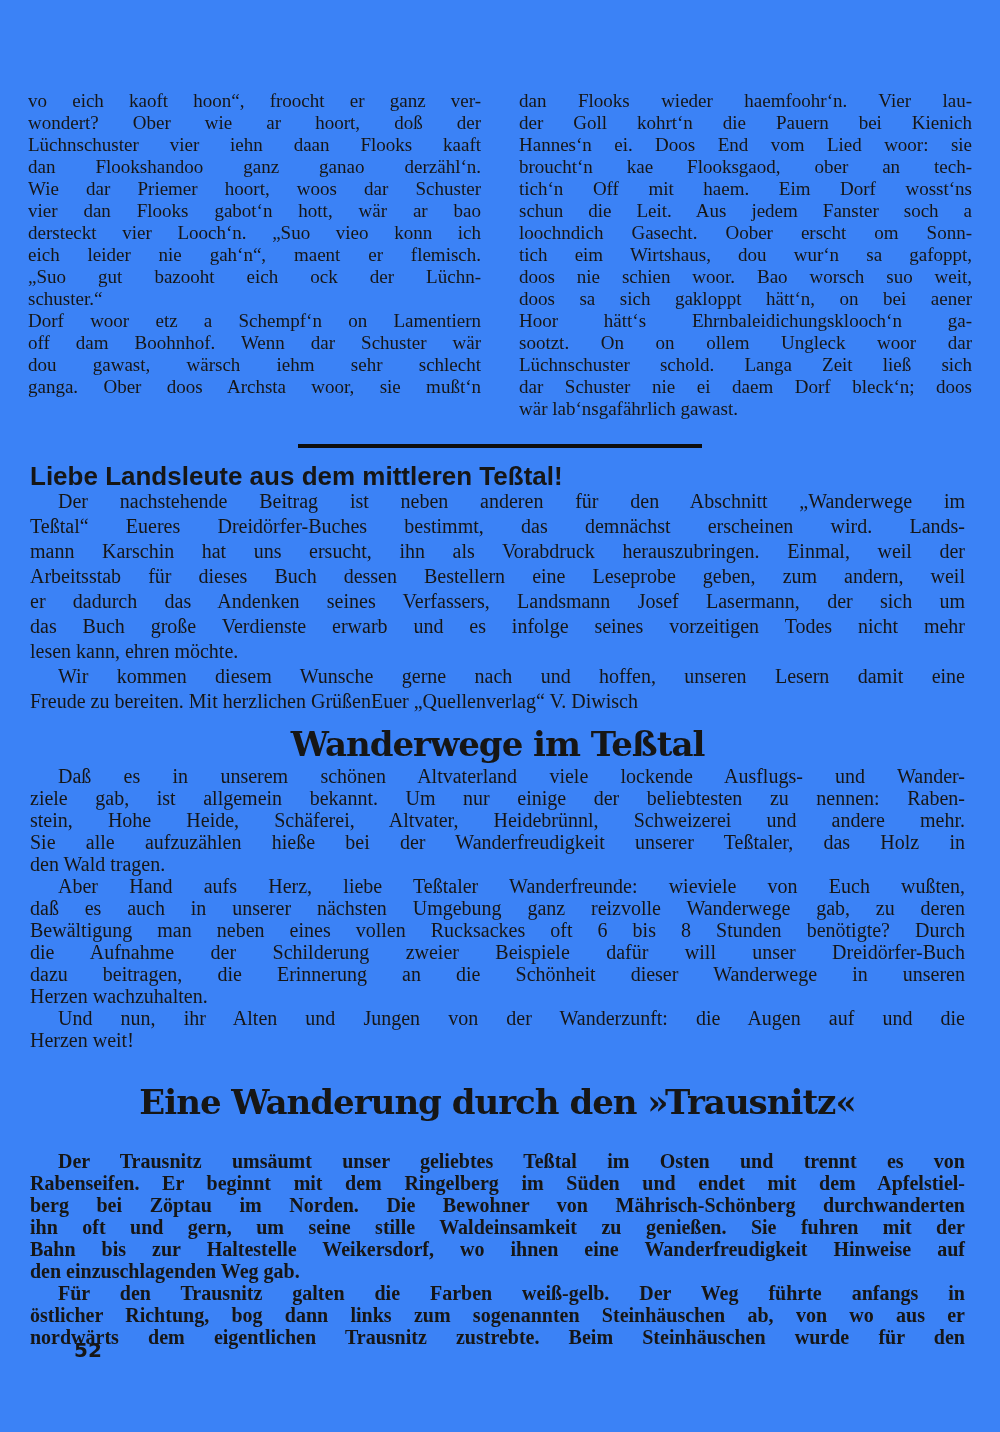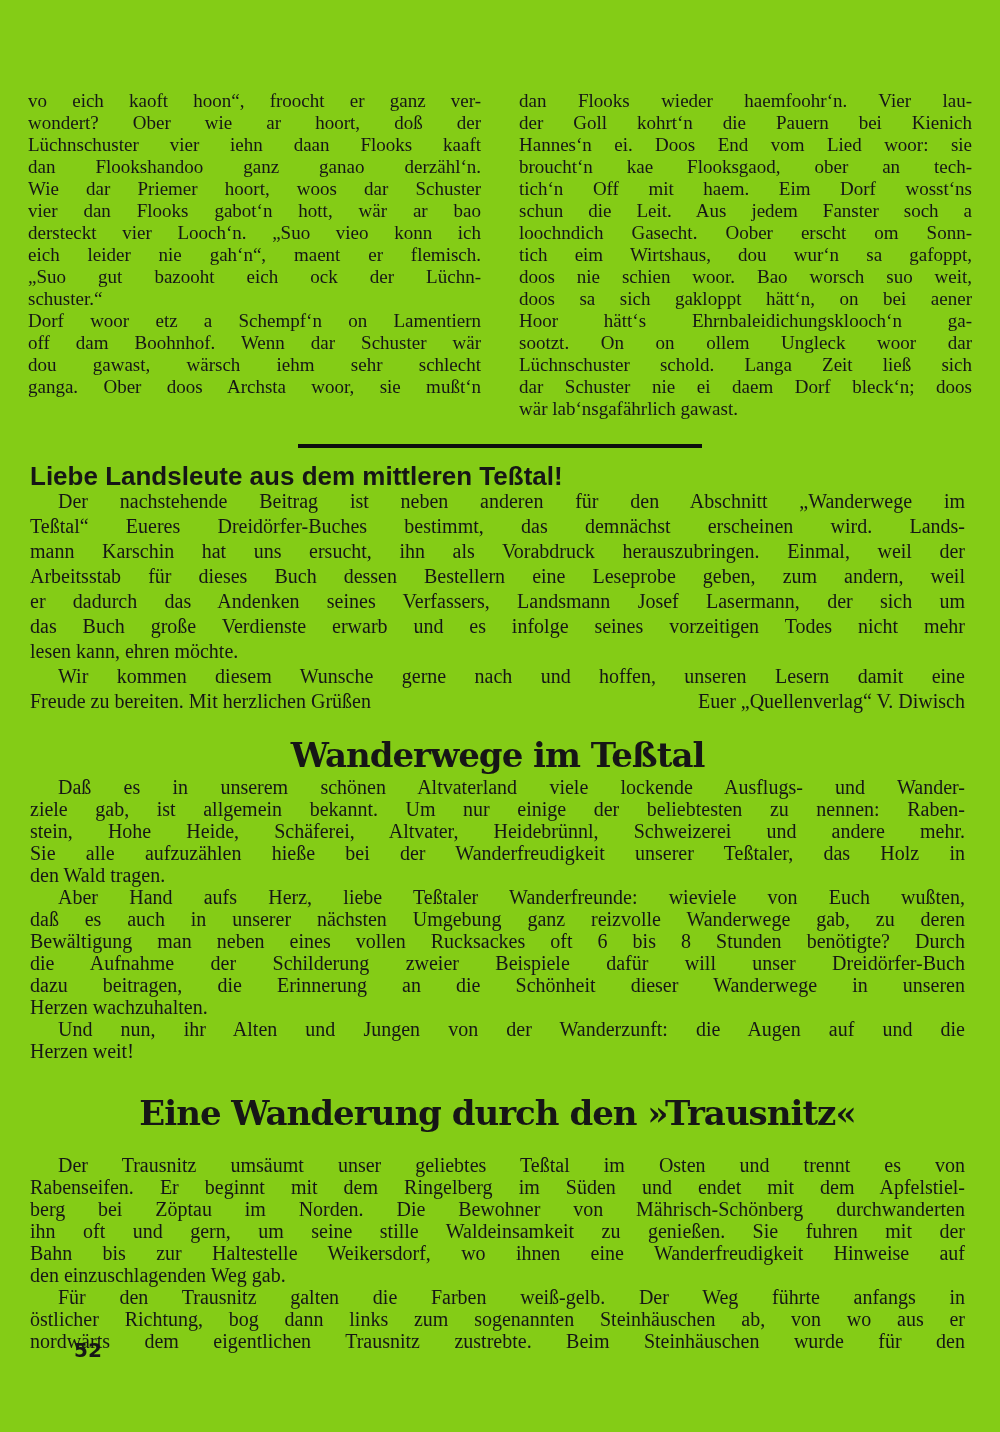--- a/index.html
+++ b/index.html
@@ -1,20 +1,20 @@
 <!DOCTYPE html>
 <html><head>
 <meta charset="utf-8">
 <style>
   html, body { margin: 0; padding: 0; background: #ffffff; }
   .page {
     position: relative;
     width: 1000px;
     height: 1432px;
-    background: #84cc16;
+    background: #3b82f6;
     color: #161616;
     overflow: hidden;
     font-family: "Liberation Serif", serif;
   }
   
   .dialect {
     display: flex;
     gap: 38px;
     margin: 90px 28px 0 28px;
     font-size: 19px;
@@ -39,43 +39,42 @@
   }
   .note-heading {
     font-family: Liberation Sans, sans-serif;
     font-weight: 700;
     font-size: 26px;
     line-height: 26px;
     text-align: left;
   }
   .closing-row {
     display: flex;
-    justify-content: space-between;
     line-height: 25px;
   }
   
   .art-title {
     font-family: "DejaVu Serif", serif;
     font-weight: 700;
     font-size: 34px;
     line-height: 42px;
     letter-spacing: -1px;
     text-align: center;
     margin: 0 35px 0 30px;
   }
-  .title1 { margin-top: 20px; text-align: center; }
+  .title1 { margin-top: 9px; text-align: center; }
   .title2 { margin-top: 30px; }
   
   .art {
     margin: 0 35px 0 30px;
     font-size: 20px;
     line-height: 22px;
   }
   .art1 { }
-  .art2 { margin-top: 20px; }
+  .art2 { margin-top: 27px; font-weight: bold; }
   .page-number {
     position: absolute;
     left: 26px;
     top: 1338px;
     font-family: "DejaVu Sans", sans-serif;
     font-weight: 700;
     font-size: 20px;
     margin-left: 48px;
   }
 </style>

